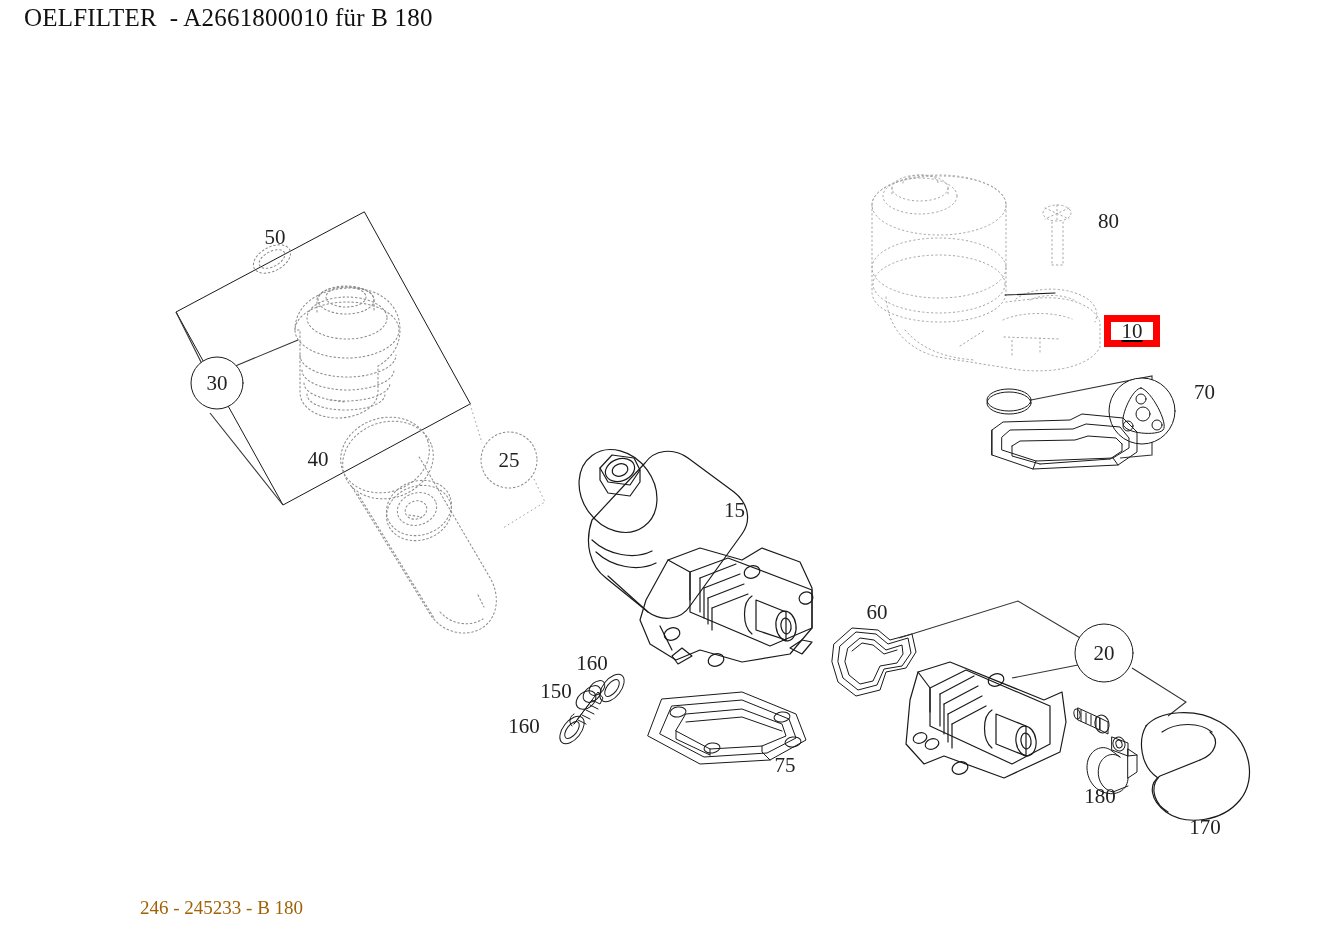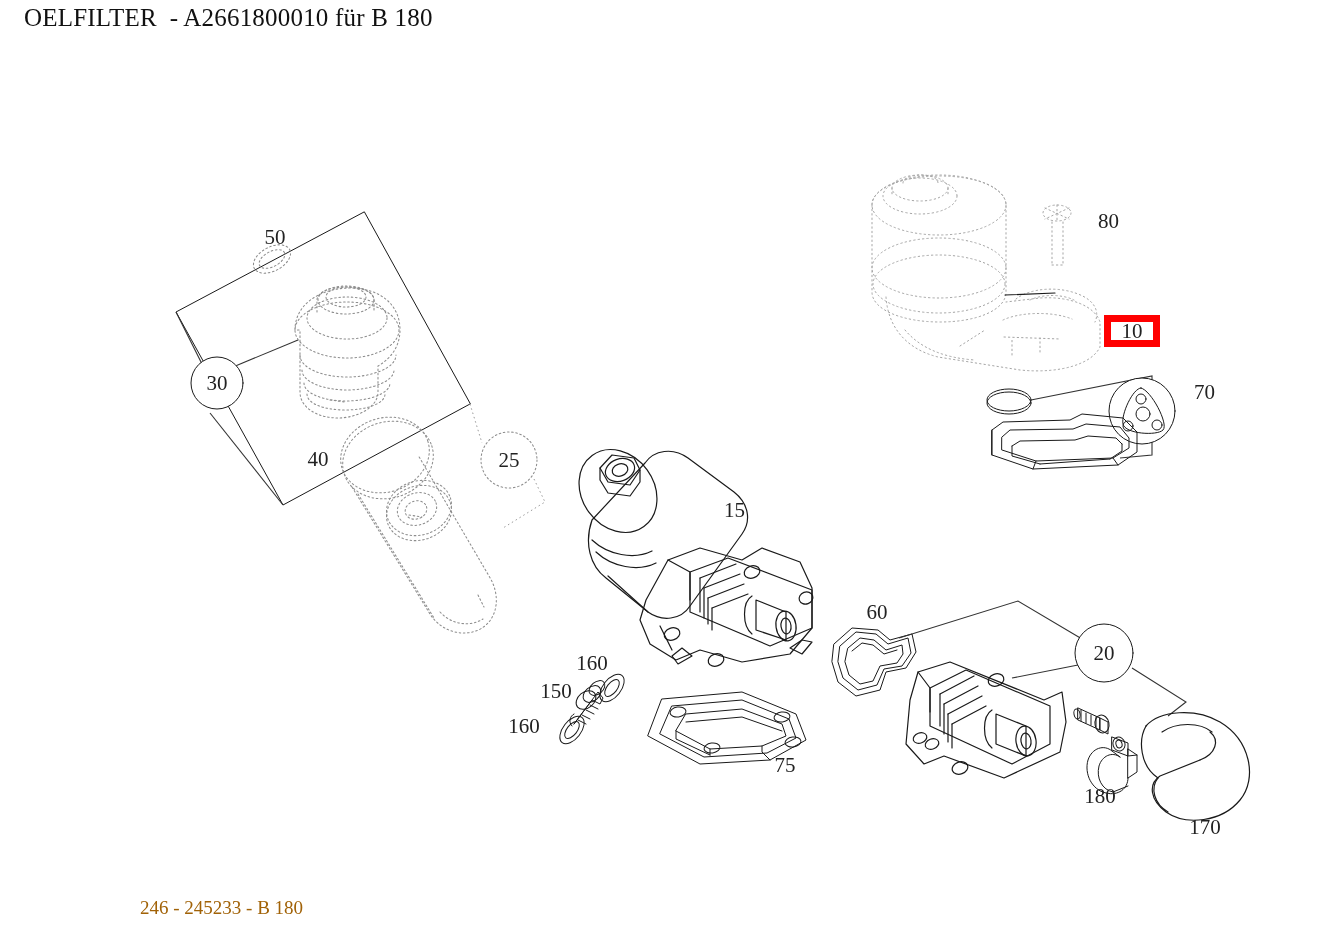--- a/index.html
+++ b/index.html
@@ -102,20 +102,21 @@
     fill: #ffffff;
   }
   #highlight-box {
     position: absolute;
     box-sizing: border-box;
     border-style: solid;
     display: flex;
     align-items: center;
     justify-content: center;
     background: #ffffff;
+    text-decoration: underline;
   }
   #highlight-box .hl-label {
     font-family: "Liberation Serif", "DejaVu Serif", serif;
     font-size: 21px;
     color: #222222;
     line-height: 1;
   }
 </style>
 </head>
 <body>

